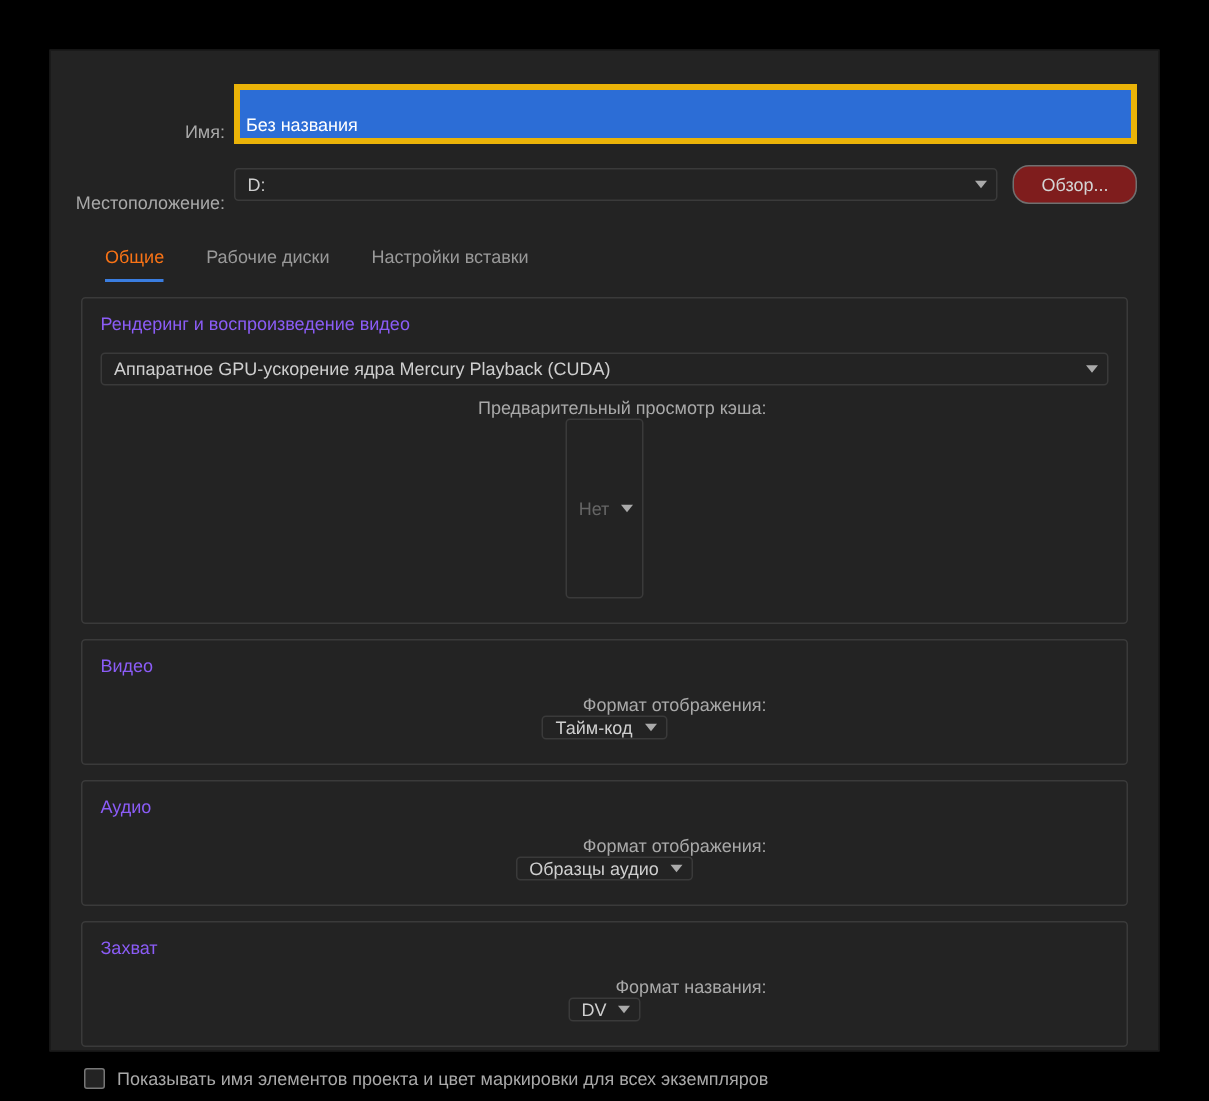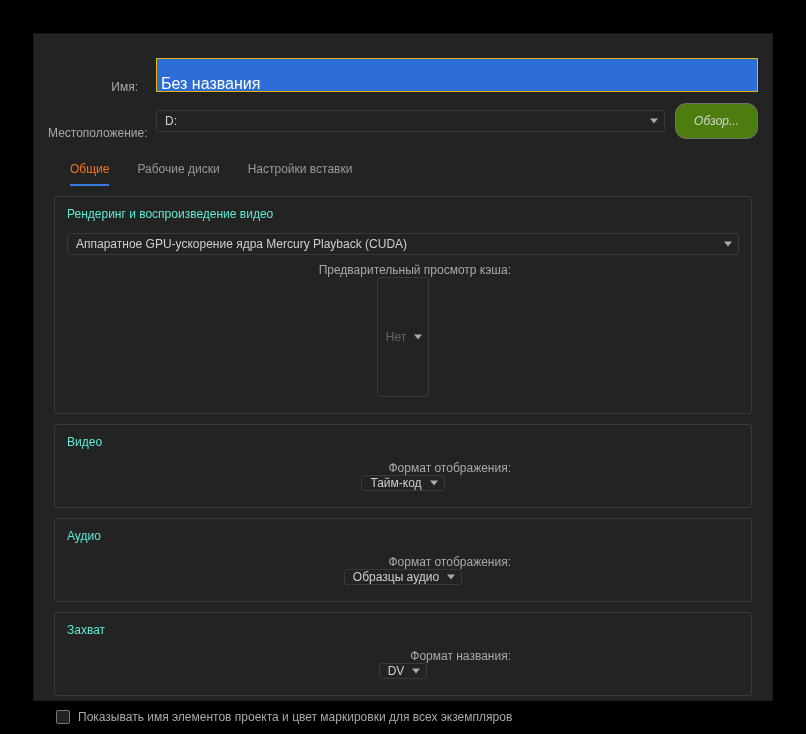--- a/index.html
+++ b/index.html
@@ -21,29 +21,29 @@
       font-size: 13px;
     }
     .titlebar .title { flex: 1; }
     .titlebar .close {
       width: 18px; height: 18px;
       display: flex; align-items: center; justify-content: center;
       font-size: 16px; color: #e8e8e8; cursor: pointer;
     }
     .content { flex: 1; padding: 22px 14px 14px 14px; display: flex; flex-direction: column; color: #a9a9a9; font-size: 12px; }
     .row { display: flex; align-items: center; margin-bottom: 8px; }
-    .row .label { width: 108px; text-align: right; padding-right: 18px; margin-top: 24px; }
+    .row .label { width: 108px; text-align: right; padding-right: 6px; margin-top: 24px; }
     .name-row .label { width: 108px; }
     .text-input {
       flex: 1;
       height: 20px;
       background: #e0e0e0;
-      border: 1px solid #eab308;
+      border: 4px solid #eab308;
       color: #000;
-      font-size: 16px;
+      font-size: 12px;
       padding: 16px 4px;
       background: #fff;
     }
     .text-input.selected {
       background: #2c6dd6;
       color: #fff;
     }
     .loc-row .label { width: 108px; }
     .select {
       height: 22px;
@@ -59,30 +59,29 @@
     .select.disabled { color: #666; }
     .select .chev {
       position: absolute; right: 6px; top: 50%; transform: translateY(-50%);
       width: 0; height: 0;
       border-left: 4px solid transparent;
       border-right: 4px solid transparent;
       border-top: 5px solid #aaa;
     }
     .loc-select { flex: 1; margin-right: 10px; }
     .btn {
-      height: 36px;
-      background: #4d7c0f;
+      height: 26px;
+      background: #7f1d1d;
       border: 1px solid #707070;
       border-radius: 11px;
       color: #d4d4d4;
       font-size: 12px;
       padding: 0 18px;
       display: inline-flex; align-items: center; justify-content: center;
       cursor: pointer;
-      font-style: italic;
     }
     .btn.primary { border-color: #3a7de0; }
     .tabs {
       display: flex;
       gap: 28px;
       margin: 14px 0 0 22px;
     }
     .tab {
       padding: 0 0 8px 0;
       color: #999;
@@ -93,21 +92,21 @@
       color: #f97316;
       border-bottom: 2px solid #3a7de0;
     }
     .group {
       border: 1px solid #3a3a3a;
       border-radius: 3px;
       margin: 10px 6px 0 6px;
       padding: 10px 12px 16px 12px;
     }
     .group-title {
-      color: #5eead4;
+      color: #8b5cf6;
       font-size: 12px;
       margin-bottom: 12px;
     }
     .field {
       display: flex; align-items: center;
       margin-bottom: 8px;
     }
     .field:last-child { margin-bottom: 0; flex-direction: column; }
     .field .flabel {
       width: 232px;

